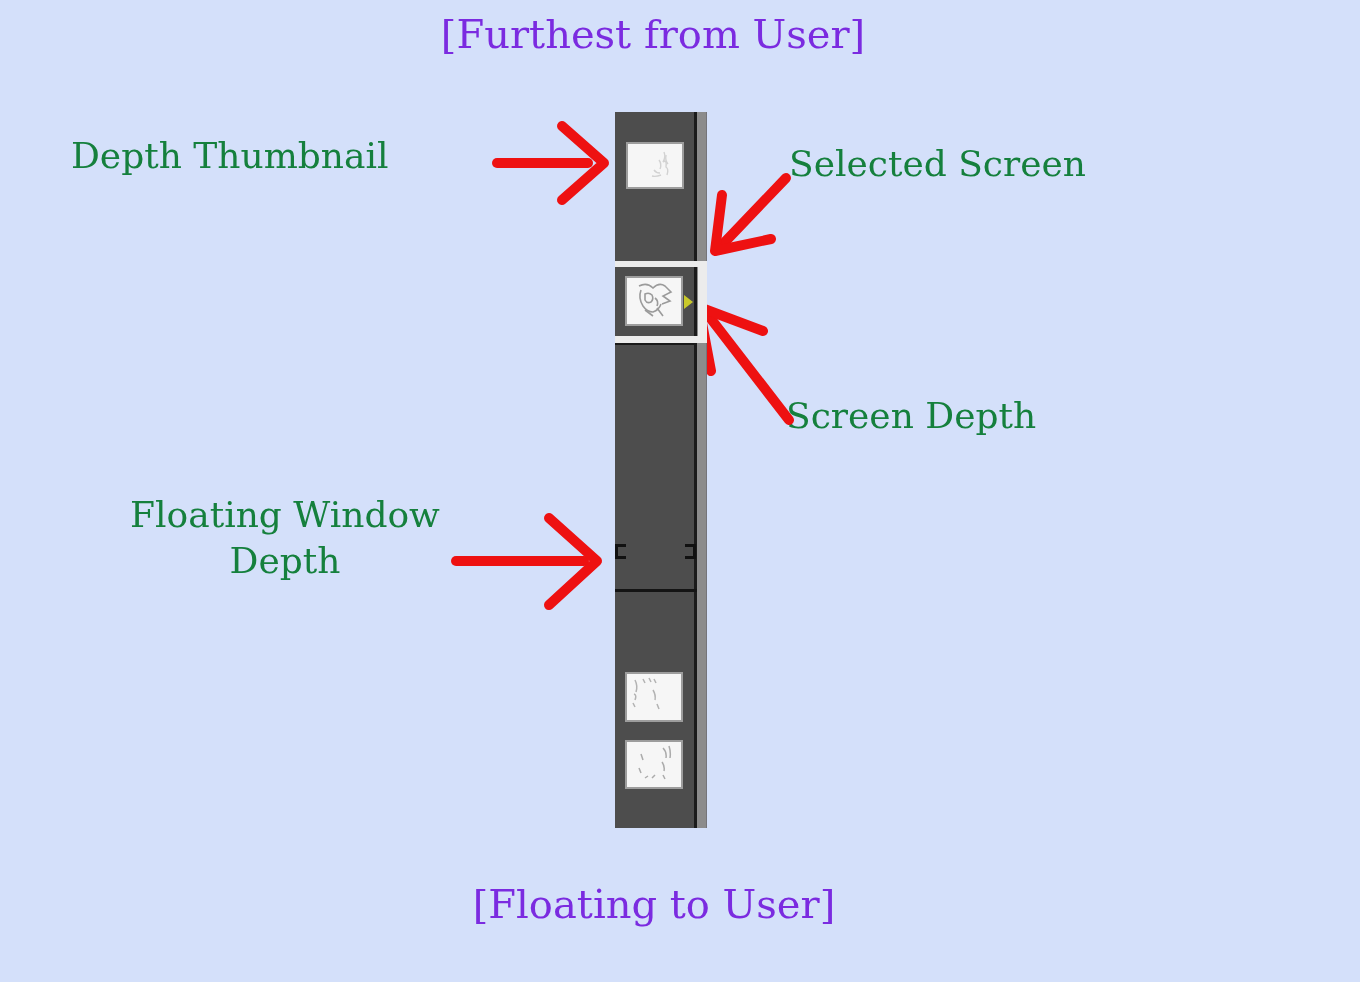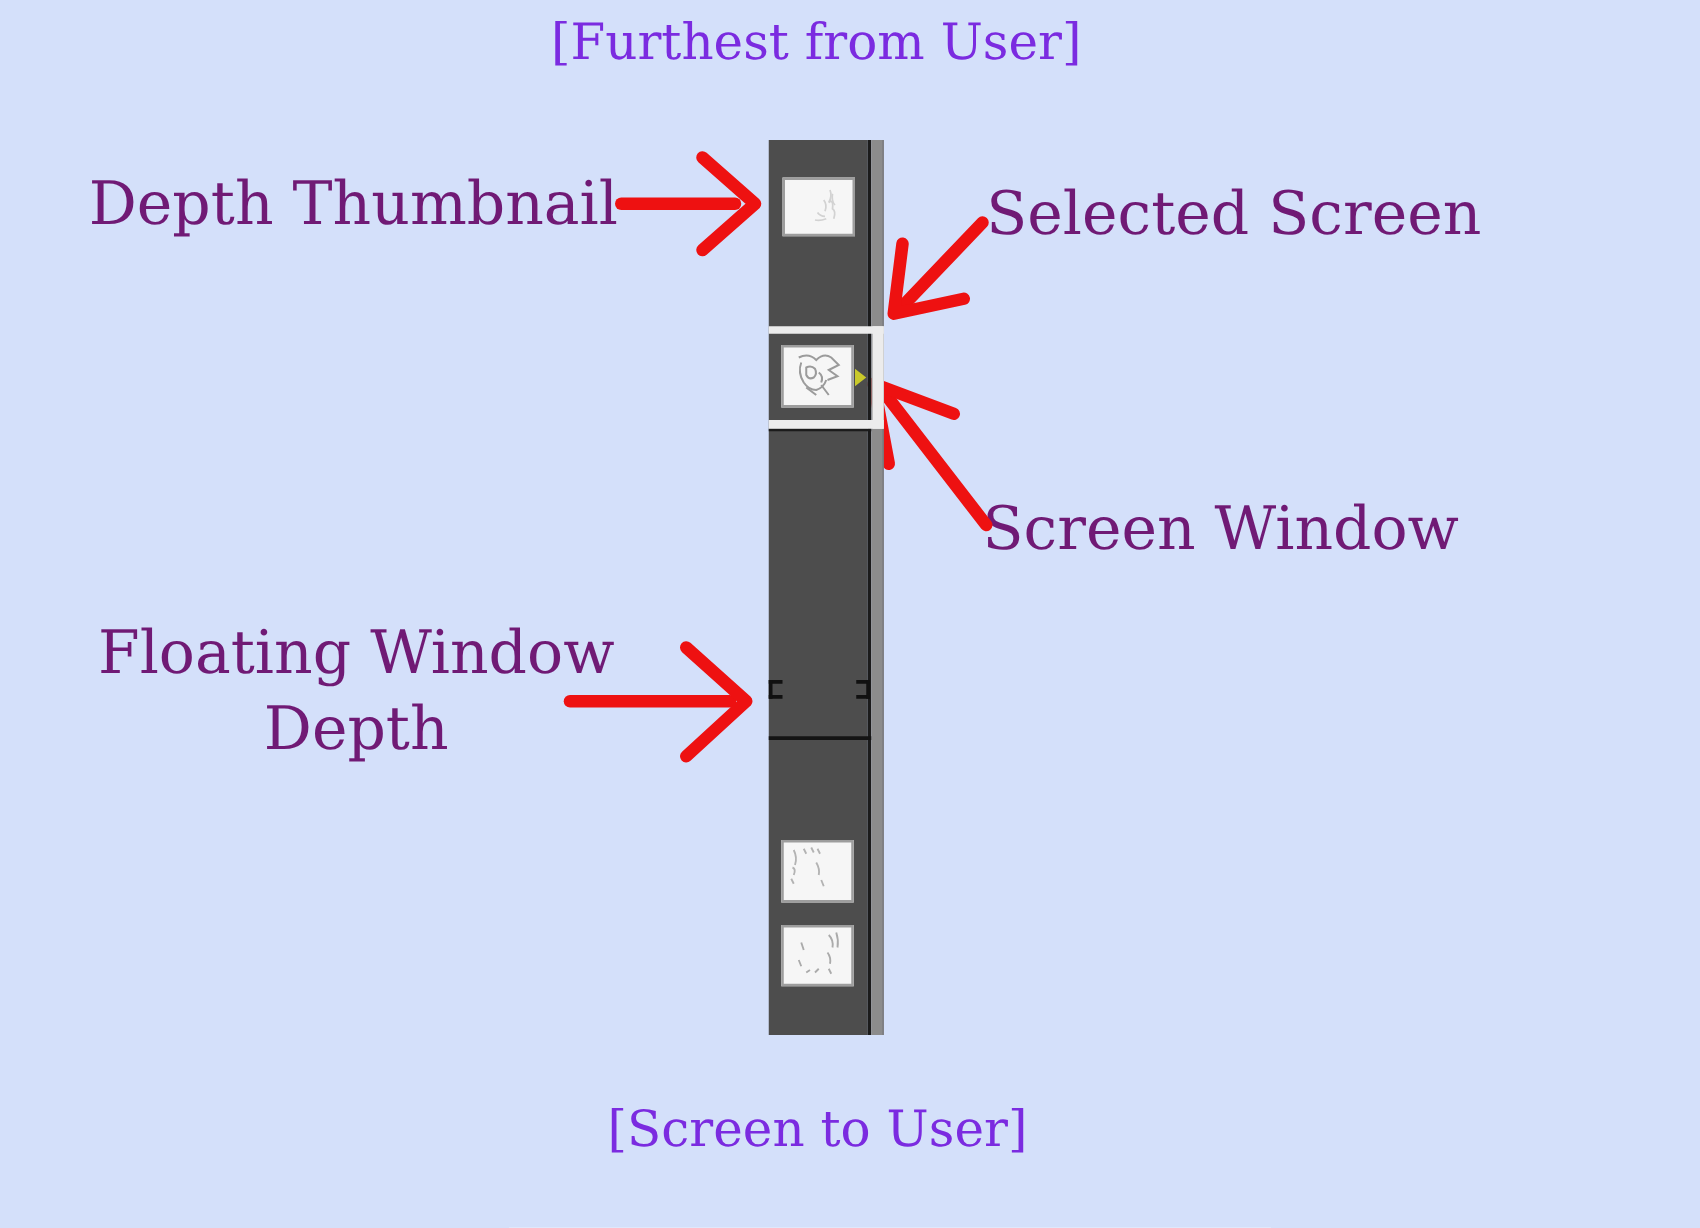--- a/index.html
+++ b/index.html
@@ -14,22 +14,22 @@
   .purple-label{
     position:absolute;
     color:#7b2be0;
     font-size:40px;
     line-height:1.1;
     text-align:center;
     white-space:nowrap;
   }
   .red-note{
     position:absolute;
-    color:#701a75;
-    font-size:48px;
+    color:#15803d;
+    font-size:36px;
     line-height:1.28;
     white-space:nowrap;
   }
   .lbl-furthest{left:353px;top:12px;width:600px;}
   .lbl-closest{left:354px;top:882px;width:600px;}
   .note-depth-thumb{left:71px;top:133px;}
   .note-selected{left:789px;top:141px;}
   .note-screen{left:786px;top:393px;}
   .note-floating{left:77px;top:492px;width:416px;text-align:center;white-space:normal;}
   
@@ -61,25 +61,25 @@
   .bracket{position:absolute;top:432px;width:11px;height:15px;box-sizing:border-box;z-index:2;}
   .bracket-left{left:0;border-left:3px solid #111;border-top:3px solid #111;border-bottom:3px solid #111;}
   .bracket-right{left:70px;border-right:3px solid #111;border-top:3px solid #111;border-bottom:3px solid #111;}
 </style>
 </head>
 <body>
 
 <div class="canvas">
 
   <div class="purple-label lbl-furthest">[Furthest from User]</div>
-  <div class="purple-label lbl-closest">[Screen to User]</div>
+  <div class="purple-label lbl-closest">[Floating to User]</div>
 
   <div class="red-note note-depth-thumb">Depth Thumbnail</div>
   <div class="red-note note-selected">Selected Screen</div>
-  <div class="red-note note-screen">Screen Window</div>
+  <div class="red-note note-screen">Screen Depth</div>
   <div class="red-note note-floating">Floating Window Depth</div>
 
   <svg class="arrow-layer" viewBox="0 0 1360 982" xmlns="http://www.w3.org/2000/svg">
     <g stroke="#ee1111" stroke-width="10" fill="none" stroke-linecap="round" stroke-linejoin="round">
       <g>
         <path d="M497 163 H588"></path>
         <path d="M562 126 L604 163 L562 200"></path>
       </g>
       <g>
         <path d="M786 178 L722 245"></path>

